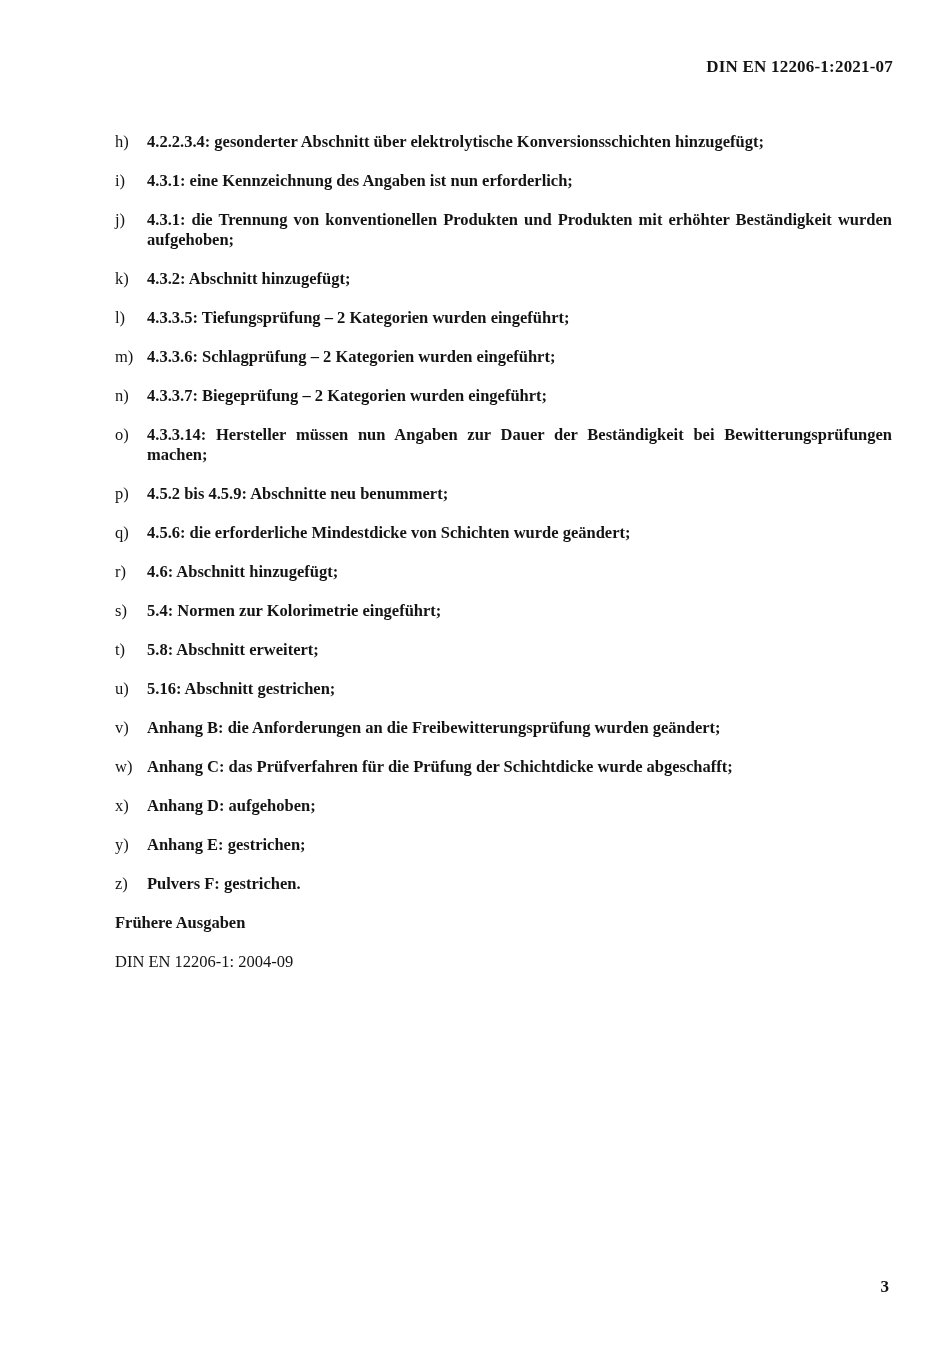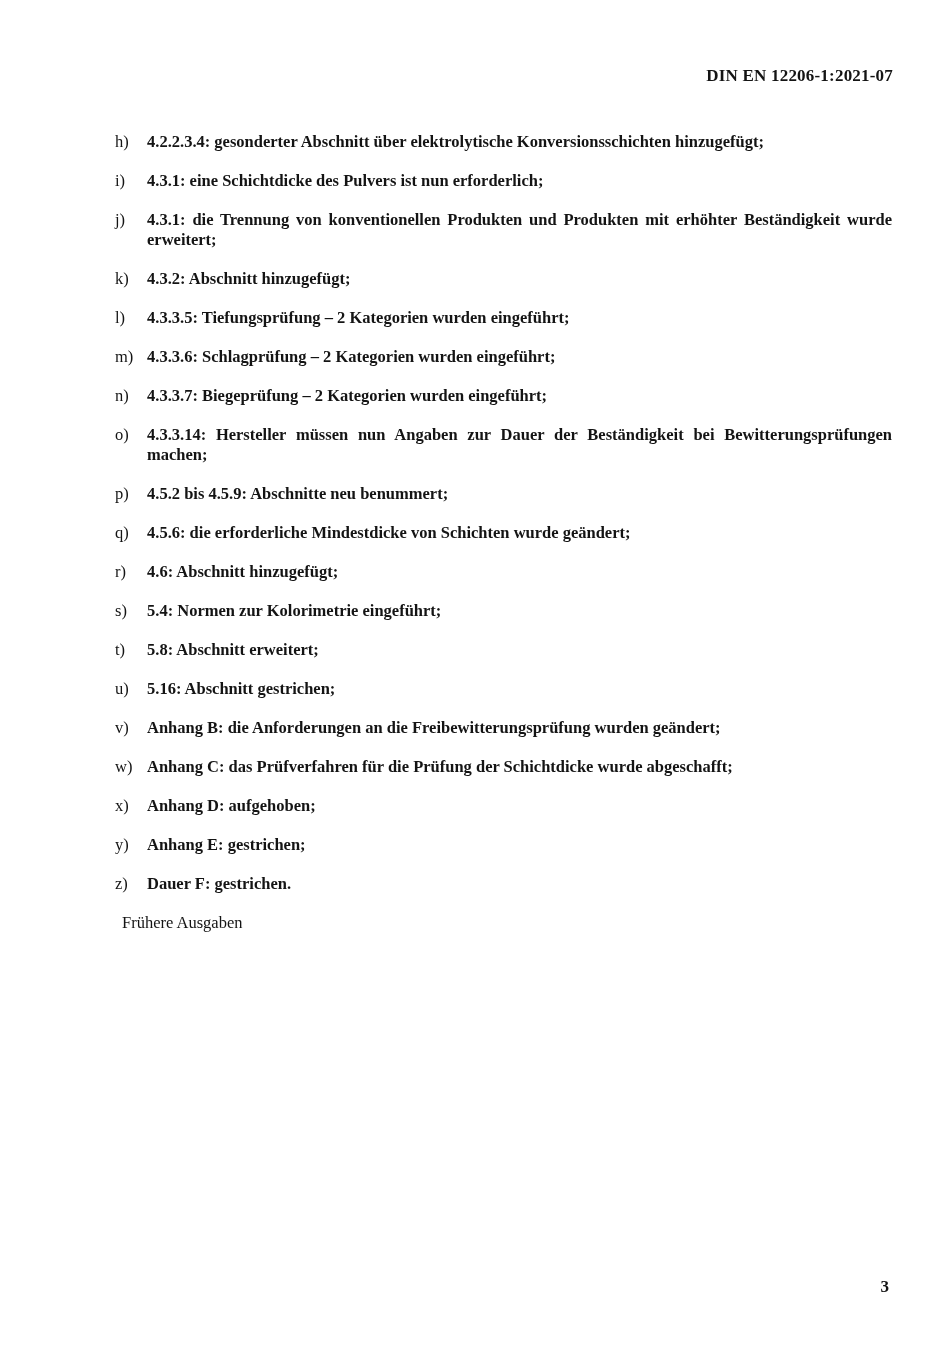--- a/index.html
+++ b/index.html
@@ -9,21 +9,21 @@
     width: 950px;
     height: 1345px;
     margin: 0 auto;
     background: #ffffff;
     font-family: "Liberation Serif", "DejaVu Serif", serif;
     color: #141414;
     overflow: hidden;
   }
   .doc-header {
     position: absolute;
-    top: 66px;
+    top: 57px;
     right: 57px;
     font-size: 17px;
     font-weight: bold;
     letter-spacing: 0.2px;
   }
   .content {
     position: absolute;
     top: 132px;
     left: 115px;
     width: 777px;
@@ -45,22 +45,22 @@
     width: 32px;
   }
   .change-item .text {
     flex: 1 1 auto;
     text-align: justify;
     font-weight: bold;
   }
   .sub-heading {
     font-size: 16.5px;
     line-height: 20px;
-    font-weight: normal;
-    margin: 0 0 19px 7px;
+    font-weight: bold;
+    margin: 0 0 19px 0;
   }
   .paragraph {
     font-size: 16.5px;
     line-height: 20px;
     margin: 0;
   }
   .doc-footer {
     position: absolute;
     bottom: 48px;
     right: 61px;
@@ -81,26 +81,26 @@
 
     <ol class="change-list">
 
         <li class="change-item">
           <span class="marker">h)</span>
           <span class="text">4.2.2.3.4: gesonderter Abschnitt über elektrolytische Konversionsschichten hinzugefügt;</span>
         </li>
 
         <li class="change-item">
           <span class="marker">i)</span>
-          <span class="text">4.3.1: eine Schichtdicke des Pulvers ist nun erforderlich;</span>
+          <span class="text">4.3.1: eine Kennzeichnung des Angaben ist nun erforderlich;</span>
         </li>
 
         <li class="change-item">
           <span class="marker">j)</span>
-          <span class="text">4.3.1: die Trennung von konventionellen Produkten und Produkten mit erhöhter Beständigkeit wurde erweitert;</span>
+          <span class="text">4.3.1: die Trennung von konventionellen Produkten und Produkten mit erhöhter Beständigkeit wurden aufgehoben;</span>
         </li>
 
         <li class="change-item">
           <span class="marker">k)</span>
           <span class="text">4.3.2: Abschnitt hinzugefügt;</span>
         </li>
 
         <li class="change-item">
           <span class="marker">l)</span>
           <span class="text">4.3.3.5: Tiefungsprüfung – 2 Kategorien wurden eingeführt;</span>
@@ -166,26 +166,27 @@
           <span class="text">Anhang D: aufgehoben;</span>
         </li>
 
         <li class="change-item">
           <span class="marker">y)</span>
           <span class="text">Anhang E: gestrichen;</span>
         </li>
 
         <li class="change-item">
           <span class="marker">z)</span>
-          <span class="text">Dauer F: gestrichen.</span>
+          <span class="text">Pulvers F: gestrichen.</span>
         </li>
       </ol>
 
     <h2 class="sub-heading">Frühere Ausgaben</h2>
 
+    <p class="paragraph">DIN EN 12206-1: 2004-09</p>
 
   </main>
 
   <footer class="doc-footer">
     <span>3</span>
   </footer>
 
 </div>
 
 </body></html>

